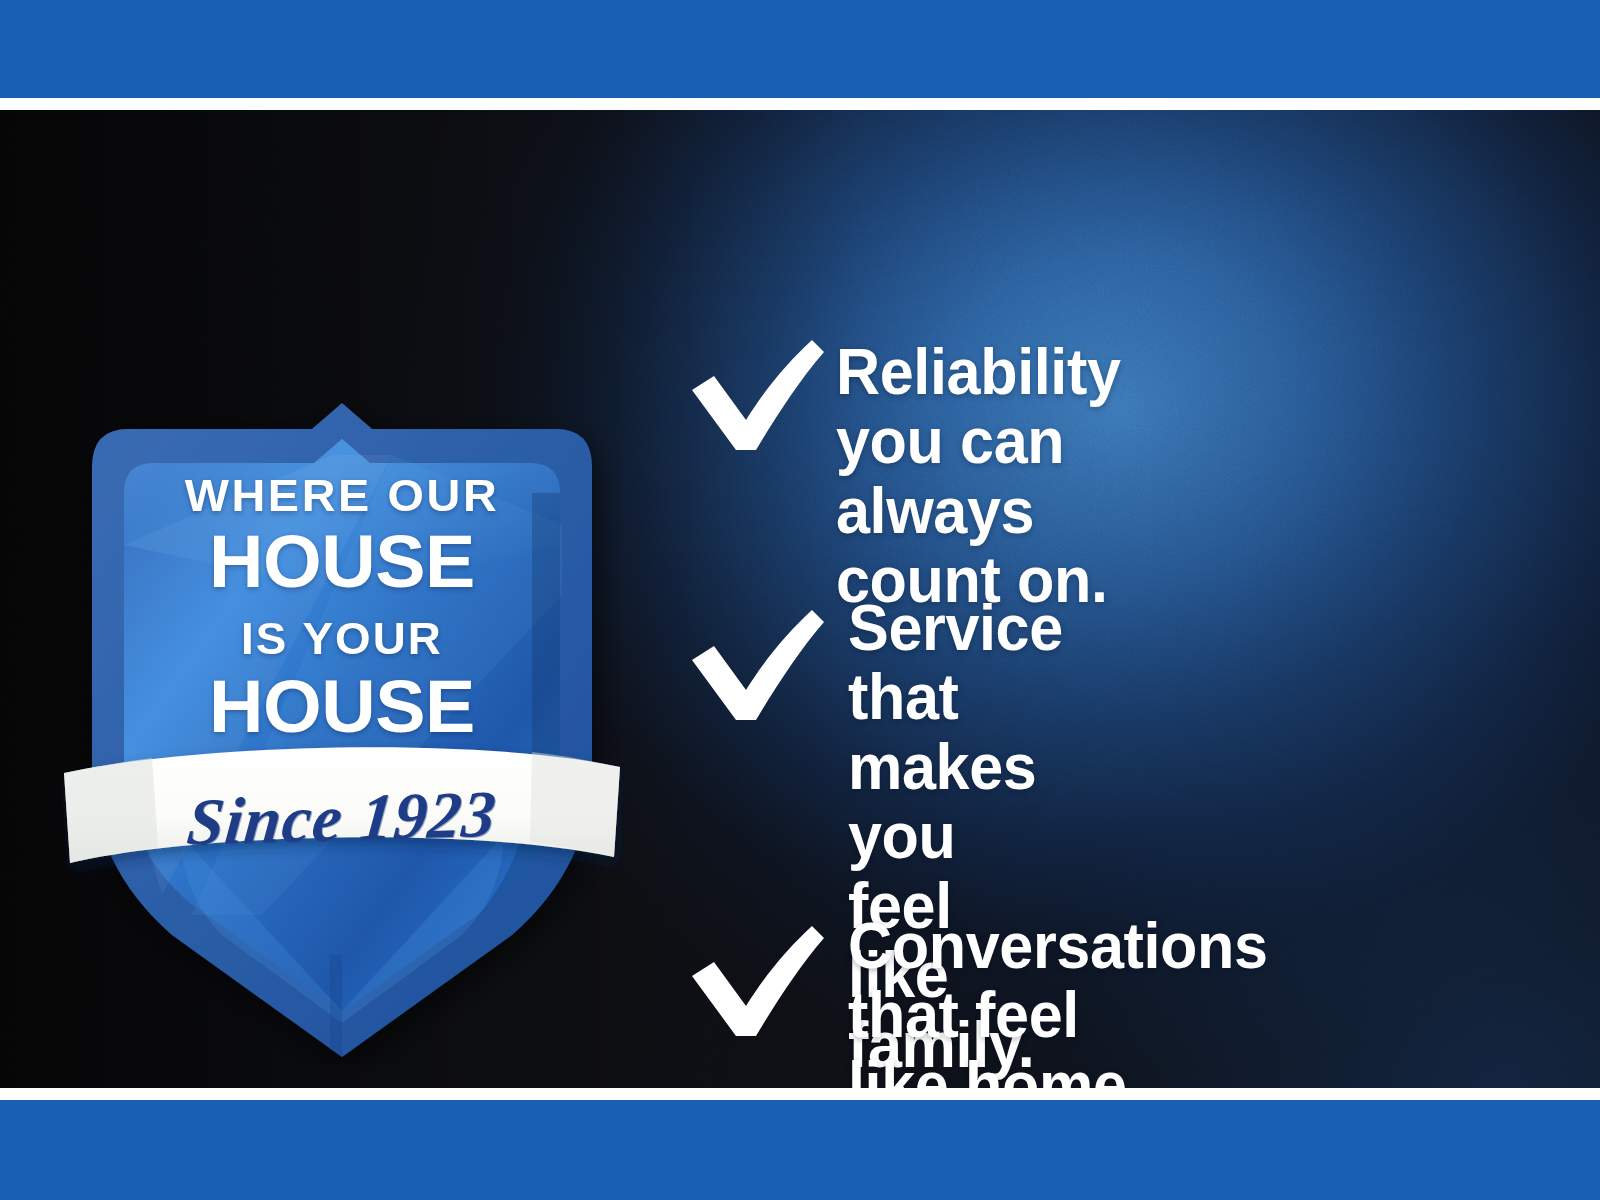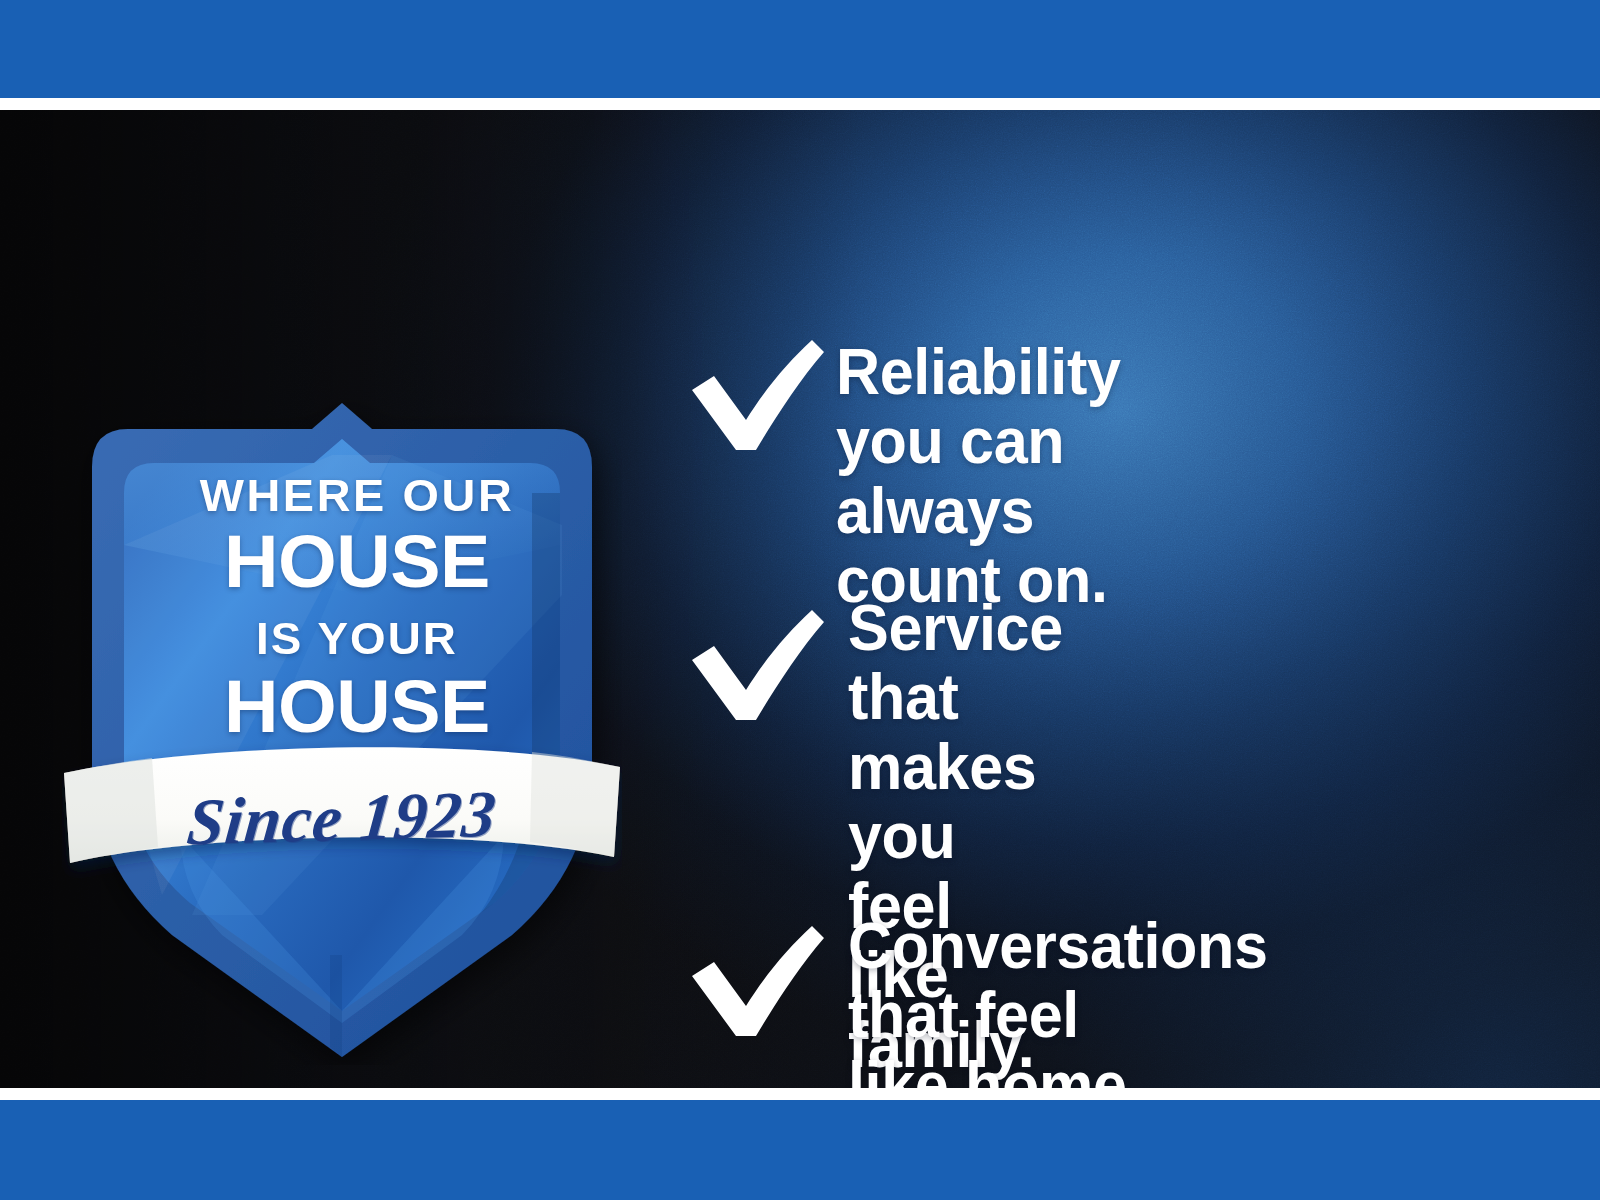--- a/index.html
+++ b/index.html
@@ -70,21 +70,21 @@
   }
 
   
   #badge {
     position:absolute; left:62px; top:285px;
     width:560px; height:670px;
   }
   #badge svg { display:block; width:560px; height:670px; }
 
   #badge-text {
-    position:absolute; left:15px; top:0; width:560px; height:670px;
+    position:absolute; left:0; top:0; width:560px; height:670px;
     pointer-events:none;
   }
   .bt {
     position:absolute; width:560px; text-align:center;
     color:#ffffff; font-weight:700;
     font-family:"Liberation Sans", sans-serif;
     letter-spacing:0.5px;
     text-shadow:0 2px 5px rgba(8,30,70,0.35);
     line-height:1;
   }

